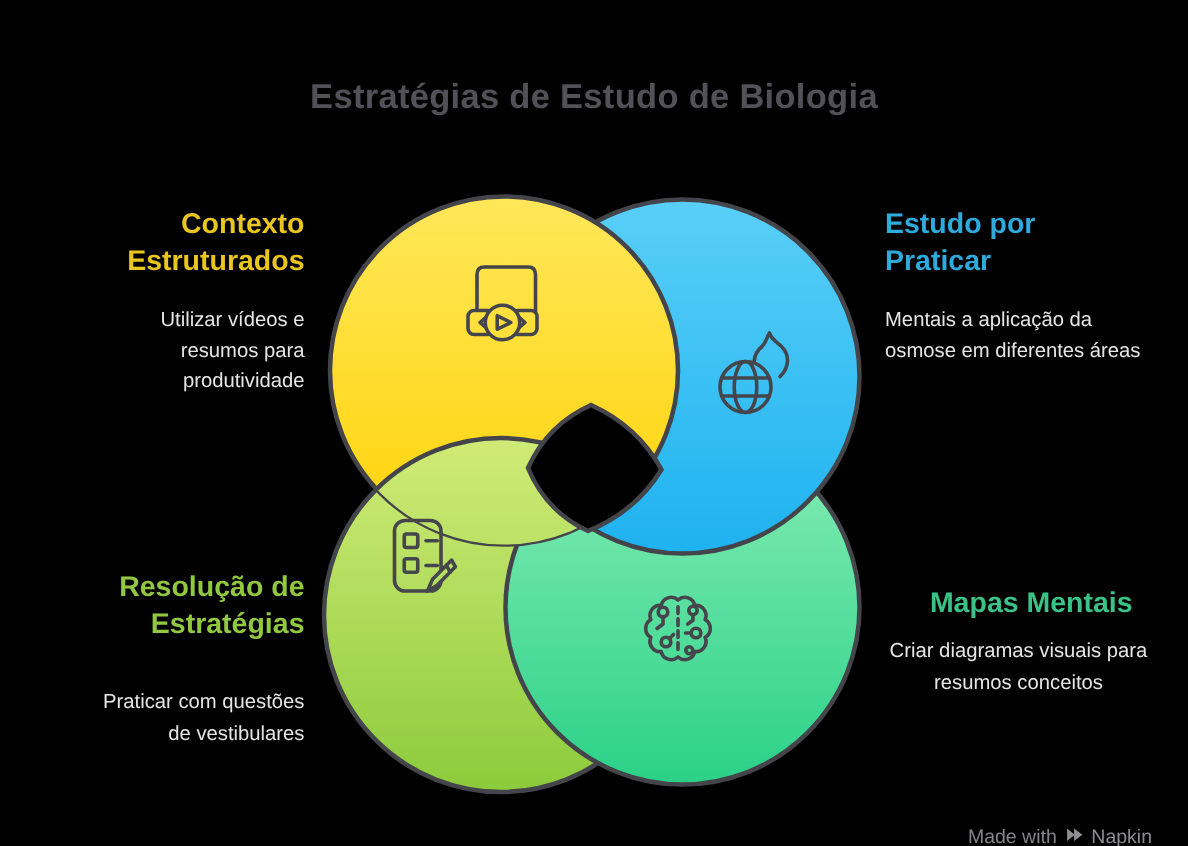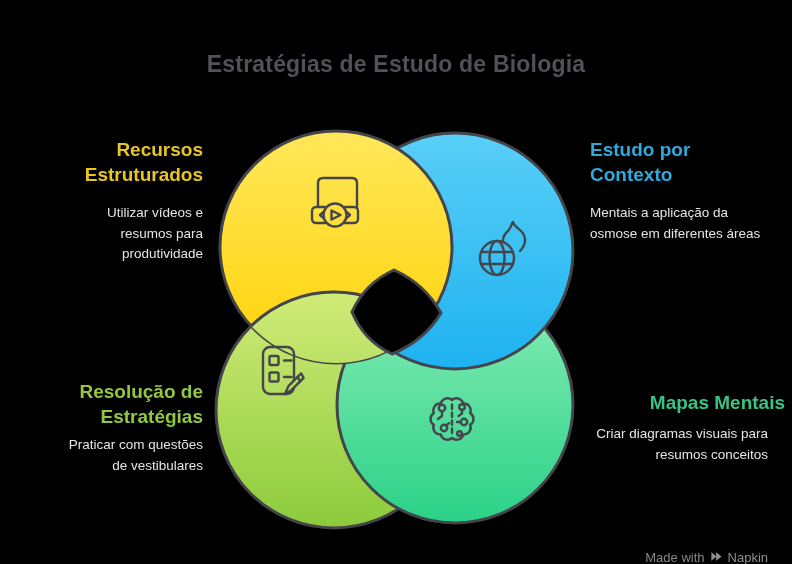--- a/index.html
+++ b/index.html
@@ -16,23 +16,23 @@
   .q1{top:137px;right:589px;width:190px;text-align:right;}
   .q1 .heading{color:#E9C51F;width:160px;margin-left:auto;}
   .q1 .body{width:125px;margin-left:auto;margin-top:16px;}
   
   .q2{top:137px;left:590px;width:195px;text-align:left;}
   .q2 .heading{color:#2EAADC;max-width:150px;}
   .q2 .body{width:175px;margin-top:16px;}
   
   .q3{top:379px;right:589px;width:195px;text-align:right;}
   .q3 .heading{color:#92C83F;width:190px;margin-left:auto;}
-  .q3 .body{width:152px;margin-left:auto;margin-top:6px;}
+  .q3 .body{width:152px;margin-left:auto;margin-top:29px;}
   
-  .q4{top:390px;left:590px;width:195px;text-align:right;}
+  .q4{top:390px;left:590px;width:195px;text-align:center;}
   .q4 .heading{color:#3AC287;}
   .q4 .body{width:178px;margin-top:9px;}
   .watermark{position:absolute;top:550px;right:24px;height:16px;display:flex;align-items:flex-start;
              gap:5px;font-size:13px;color:#86868A;}
   .watermark .brand{font-weight:400;color:#8E8E92;}
   .watermark svg{display:block;}
 </style>
 </head>
 <body>
 
@@ -120,26 +120,26 @@
       <path d="M446.3,425.7 L449,423"></path>
       <circle cx="462" cy="407" r="2.8"></circle>
       <path d="M462,409.8 L462,413.5 l-3.5,2.5"></path>
       <circle cx="464" cy="422" r="3.2"></circle>
       <path d="M460.8,422 L457,422"></path>
       <circle cx="459.5" cy="433.5" r="2.3"></circle>
     </g>
   </svg>
 
   <div class="q q1">
-    <p class="heading">Recursos Estruturados</p>
+    <p class="heading">Contexto Estruturados</p>
     <p class="body">Utilizar vídeos e resumos para produtividade</p>
   </div>
 
   <div class="q q2">
-    <p class="heading">Estudo por Contexto</p>
+    <p class="heading">Estudo por Praticar</p>
     <p class="body">Mentais a aplicação da osmose em diferentes áreas</p>
   </div>
 
   <div class="q q3">
     <p class="heading">Resolução de Estratégias</p>
     <p class="body">Praticar com questões de vestibulares</p>
   </div>
 
   <div class="q q4">
     <p class="heading">Mapas Mentais</p>

